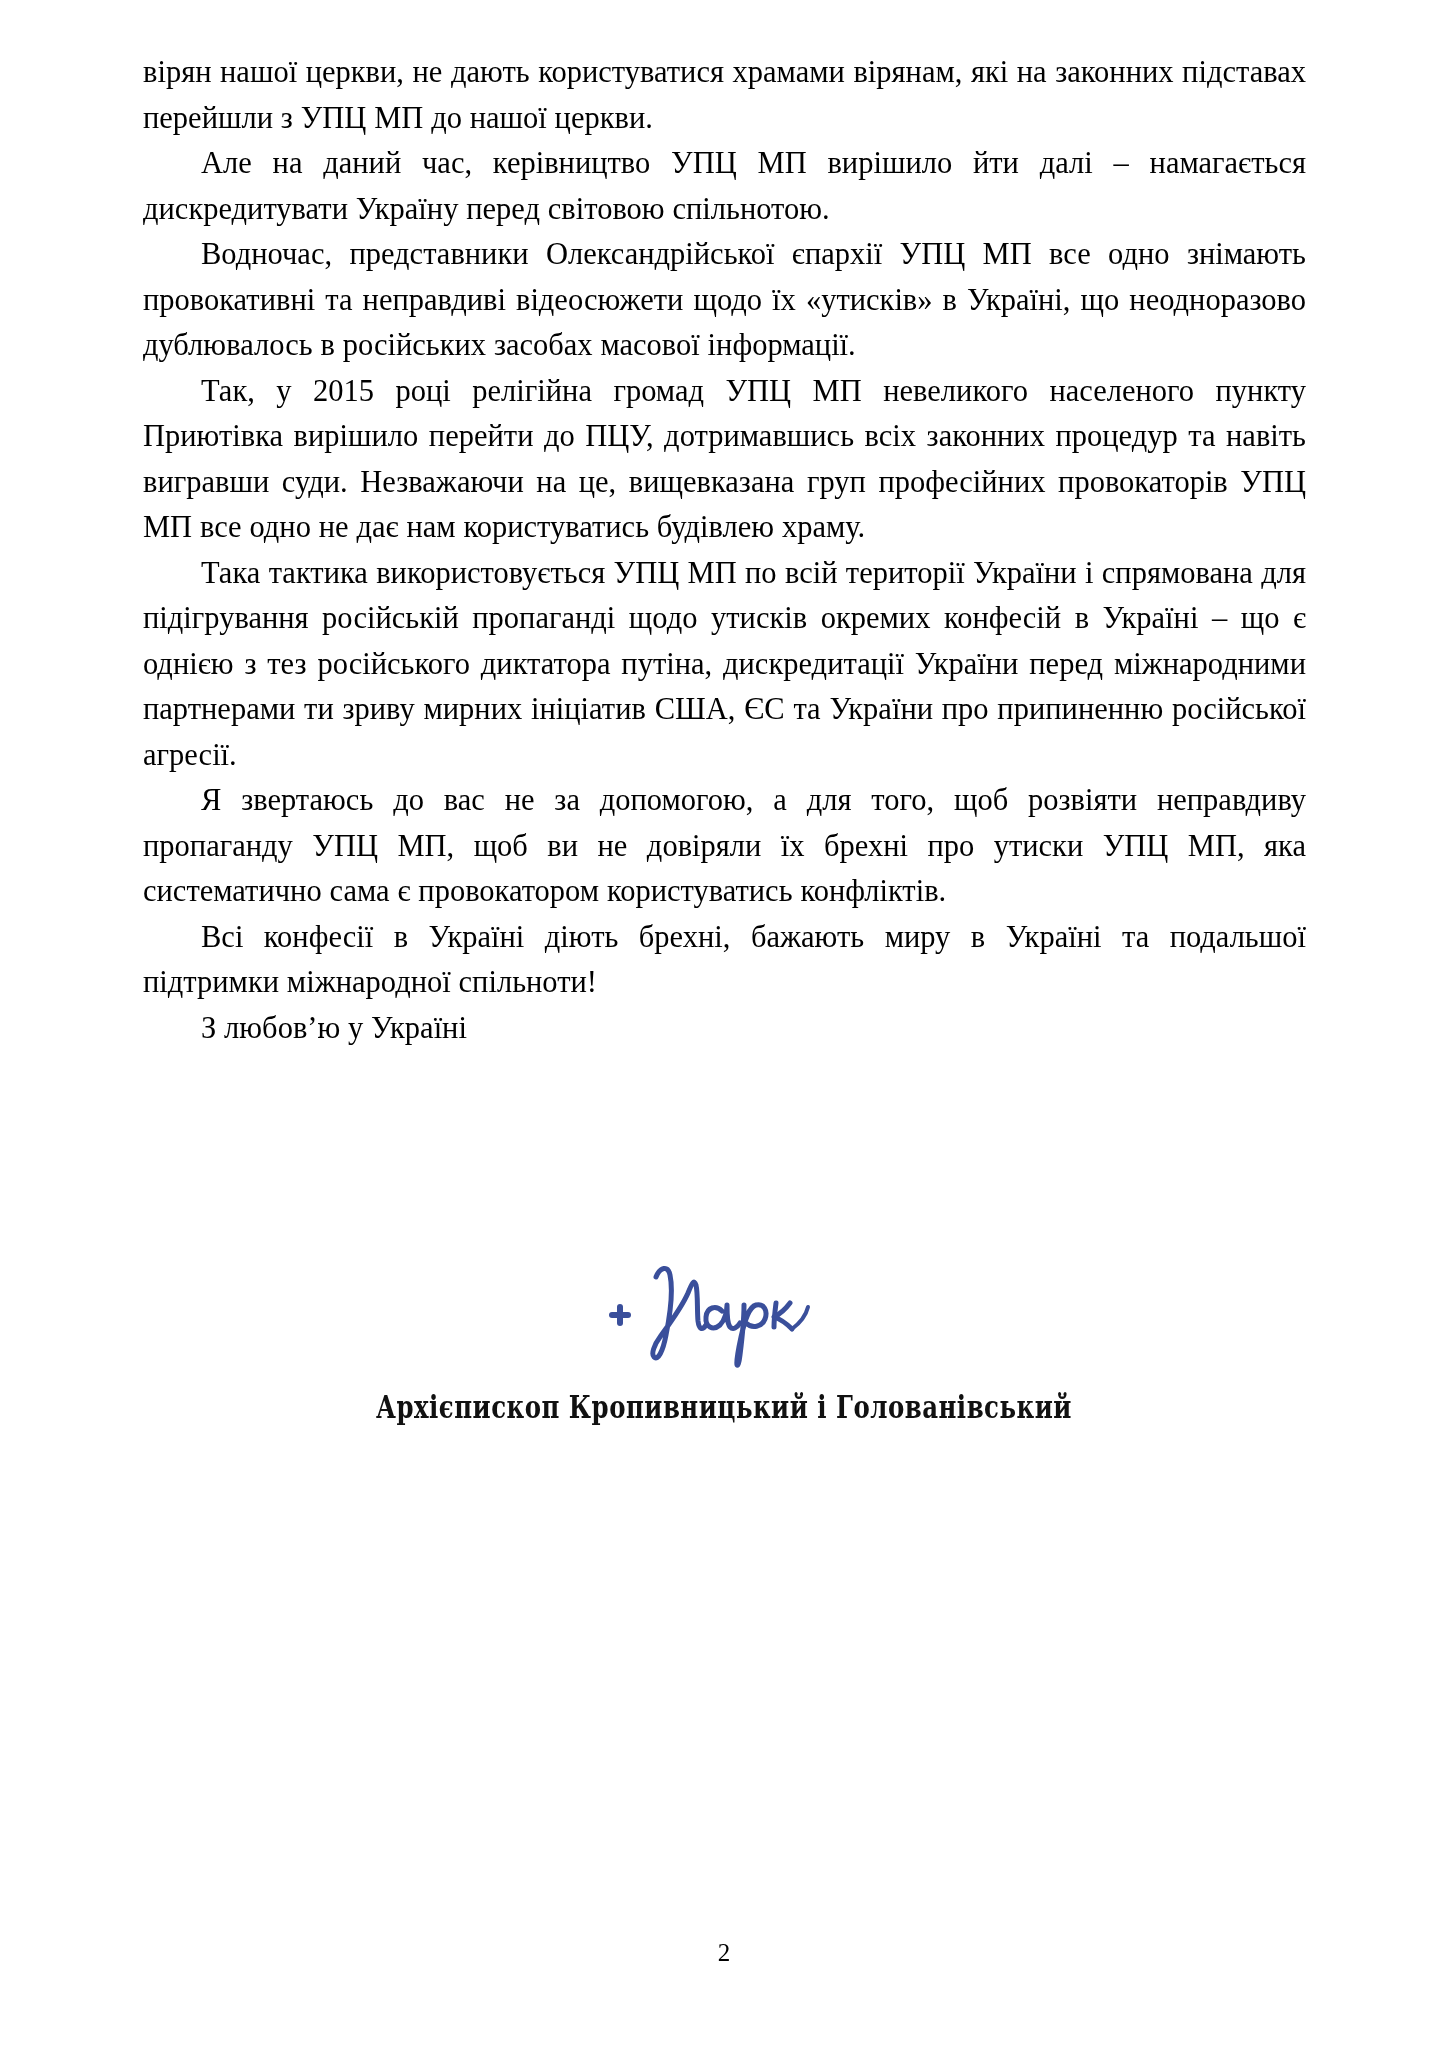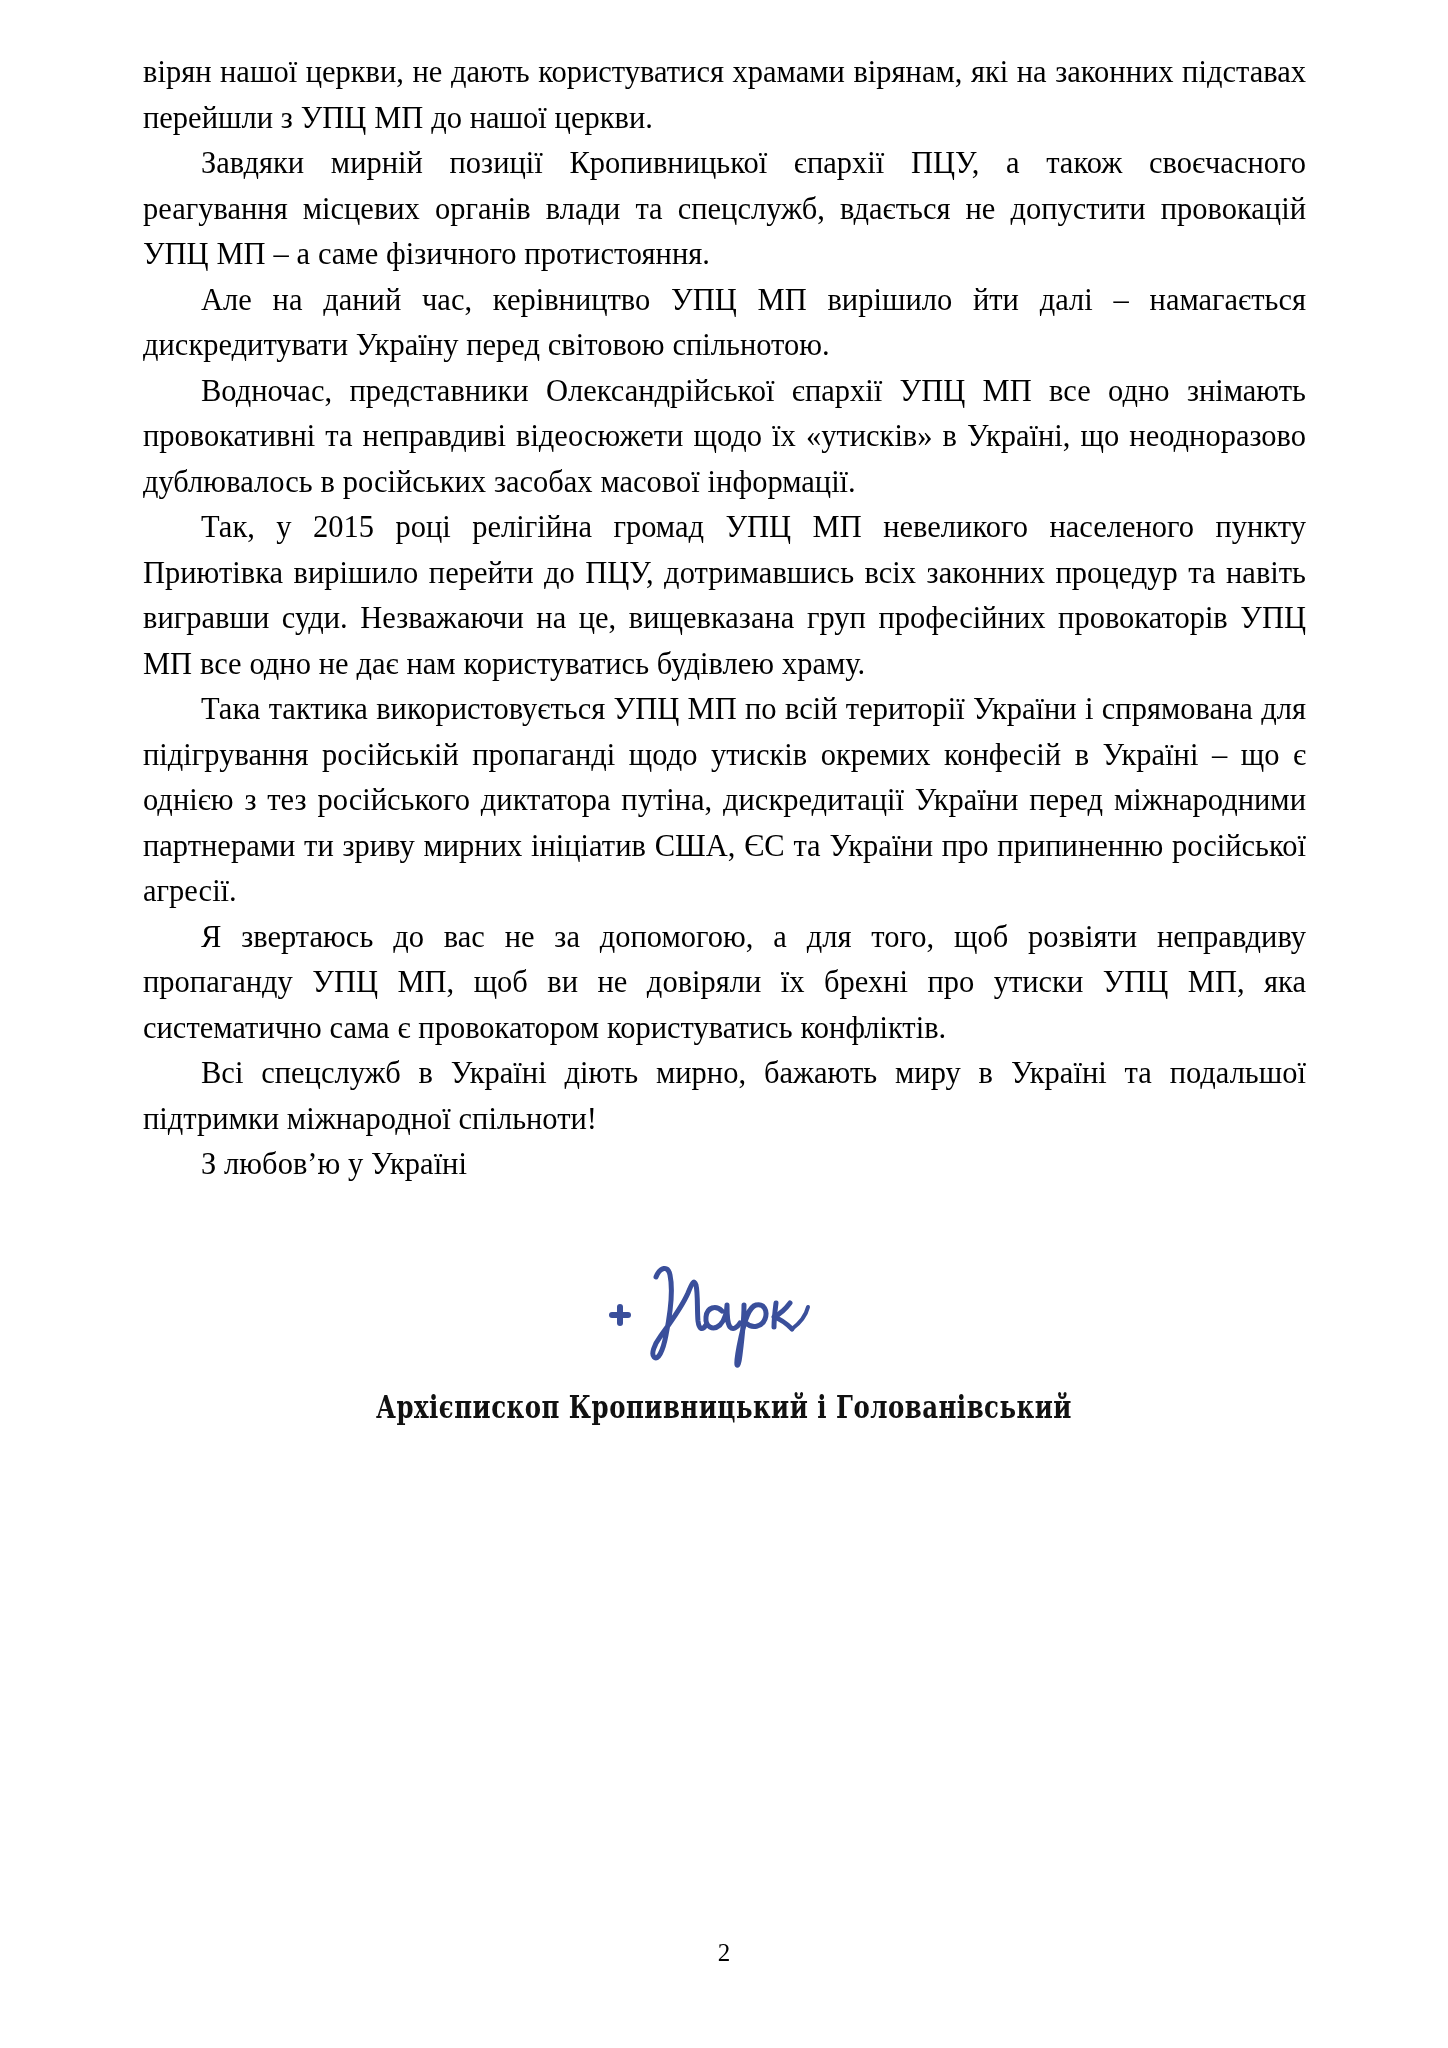--- a/index.html
+++ b/index.html
@@ -88,27 +88,26 @@
   }
 </style>
 </head>
 <body>
 
 <div class="page">
 
   <div class="doc-body">
 
     <p class="para">вірян нашої церкви, не дають користуватися храмами вірянам, які на законних підставах перейшли з УПЦ МП до нашої церкви.</p>
-    <p class="para indent">Завдяки мирній позиції Кропивницької єпархії ПЦУ, а також своєчасного реагування місцевих органів влади та спецслужб, вдається не допустити провокацій УПЦ МП – а саме фізичного протистояння.</p>
     <p class="para indent">Але на даний час, керівництво УПЦ МП вирішило йти далі – намагається дискредитувати Україну перед світовою спільнотою.</p>
     <p class="para indent">Водночас, представники Олександрійської єпархії УПЦ МП все одно знімають провокативні та неправдиві відеосюжети щодо їх «утисків» в Україні, що неодноразово дублювалось в російських засобах масової інформації.</p>
     <p class="para indent">Так, у 2015 році релігійна громад УПЦ МП невеликого населеного пункту Приютівка вирішило перейти до ПЦУ, дотримавшись всіх законних процедур та навіть вигравши суди. Незважаючи на це, вищевказана  груп професійних провокаторів УПЦ МП все одно не дає нам користуватись будівлею храму.</p>
     <p class="para indent">Така тактика використовується УПЦ МП по всій території України і спрямована для підігрування російській пропаганді щодо утисків окремих конфесій в Україні – що є однією з тез російського диктатора путіна, дискредитації України перед міжнародними партнерами ти зриву мирних ініціатив США, ЄС та України про припиненню російської агресії.</p>
     <p class="para indent">Я звертаюсь до вас не за допомогою, а для того, щоб розвіяти неправдиву пропаганду УПЦ МП, щоб ви не довіряли їх брехні про утиски УПЦ МП, яка систематично сама є провокатором користуватись конфліктів.</p>
-    <p class="para indent">Всі спецслужб в Україні діють мирно, бажають миру в Україні та подальшої підтримки міжнародної спільноти!</p>
+    <p class="para indent">Всі конфесії в Україні діють брехні, бажають миру в Україні та подальшої підтримки міжнародної спільноти!</p>
     <p class="para indent">З любов’ю у Україні</p>
 
   </div>
 
   <div class="signature-block">
     <span class="signature-ink">
       <svg viewBox="0 0 260 150" xmlns="http://www.w3.org/2000/svg">
         <g fill="none" stroke="#3a4f9b" stroke-linecap="round" stroke-linejoin="round">
 
           <path d="M18 96 L34 96" stroke-width="6"></path>

